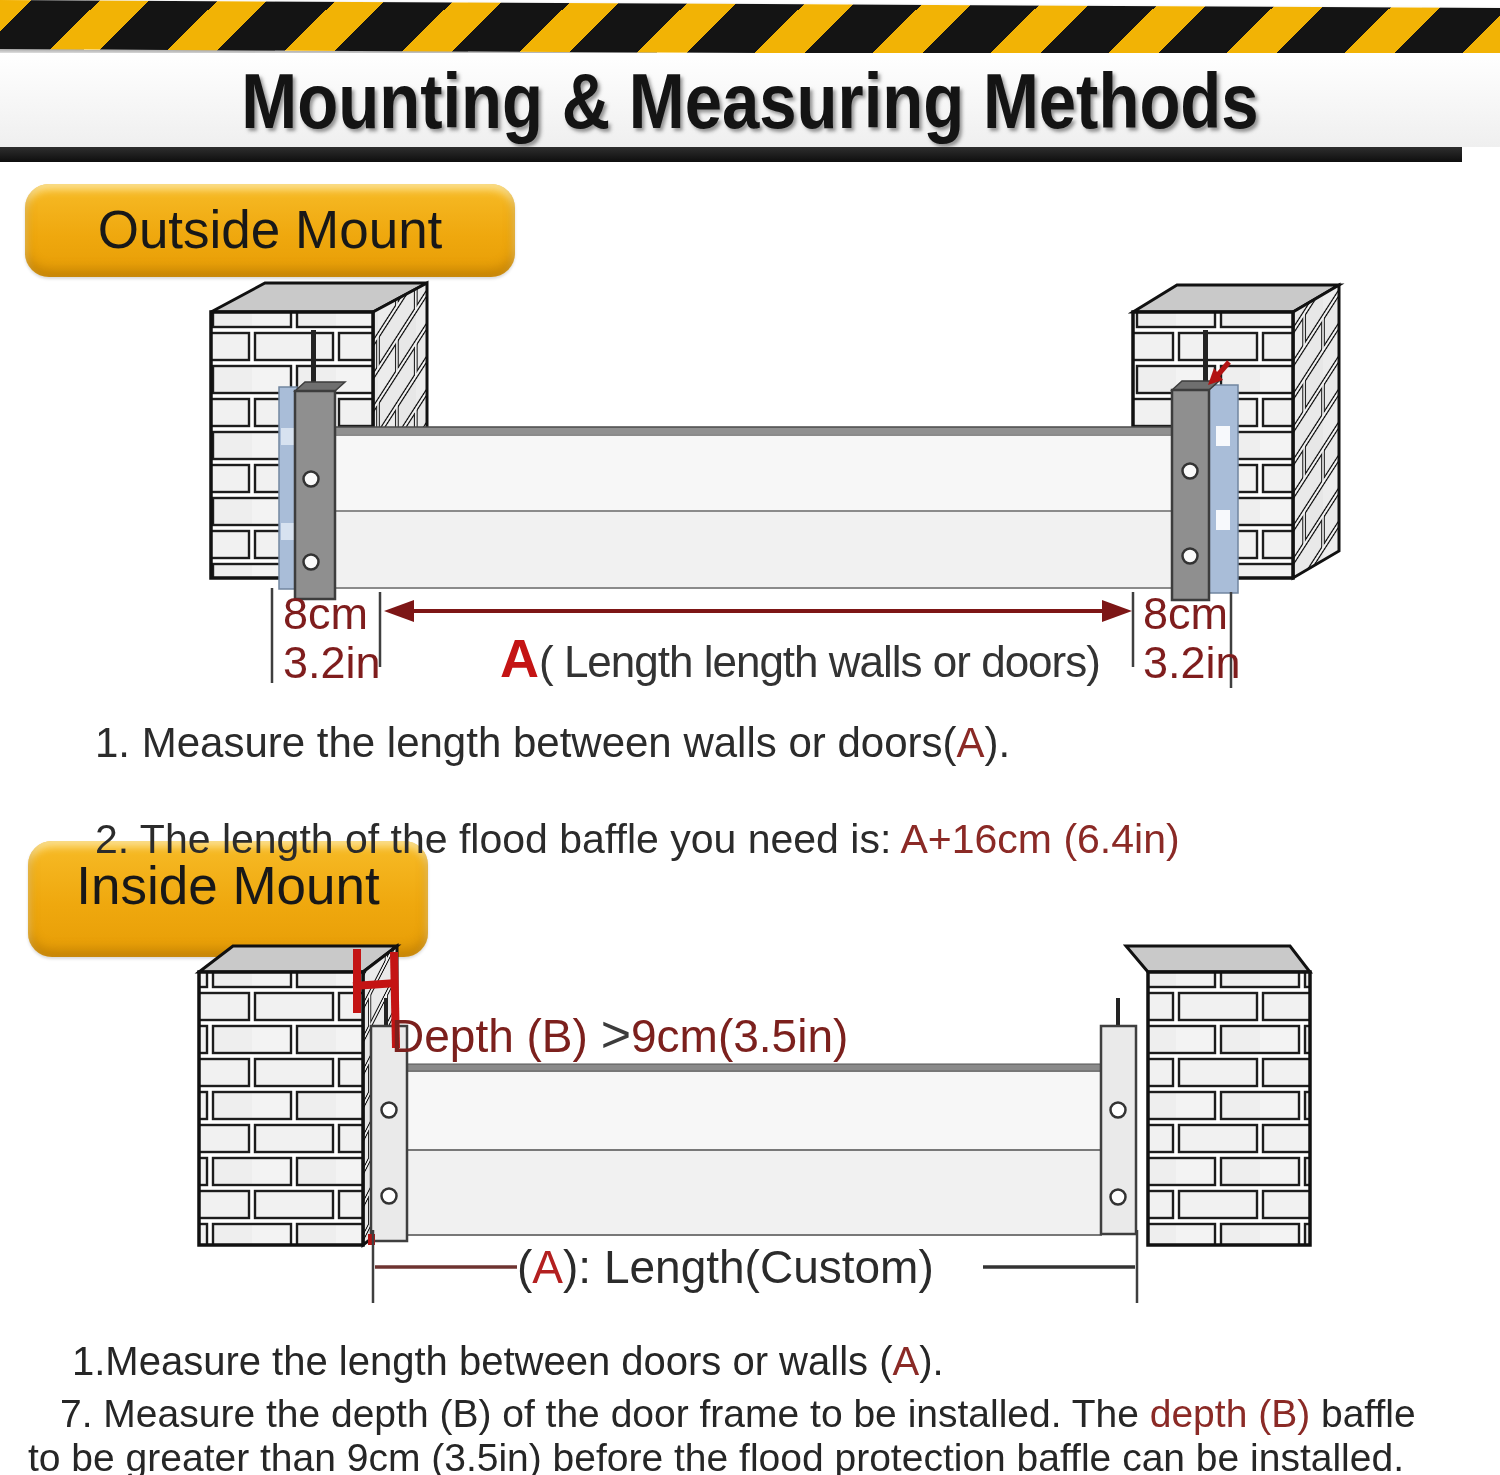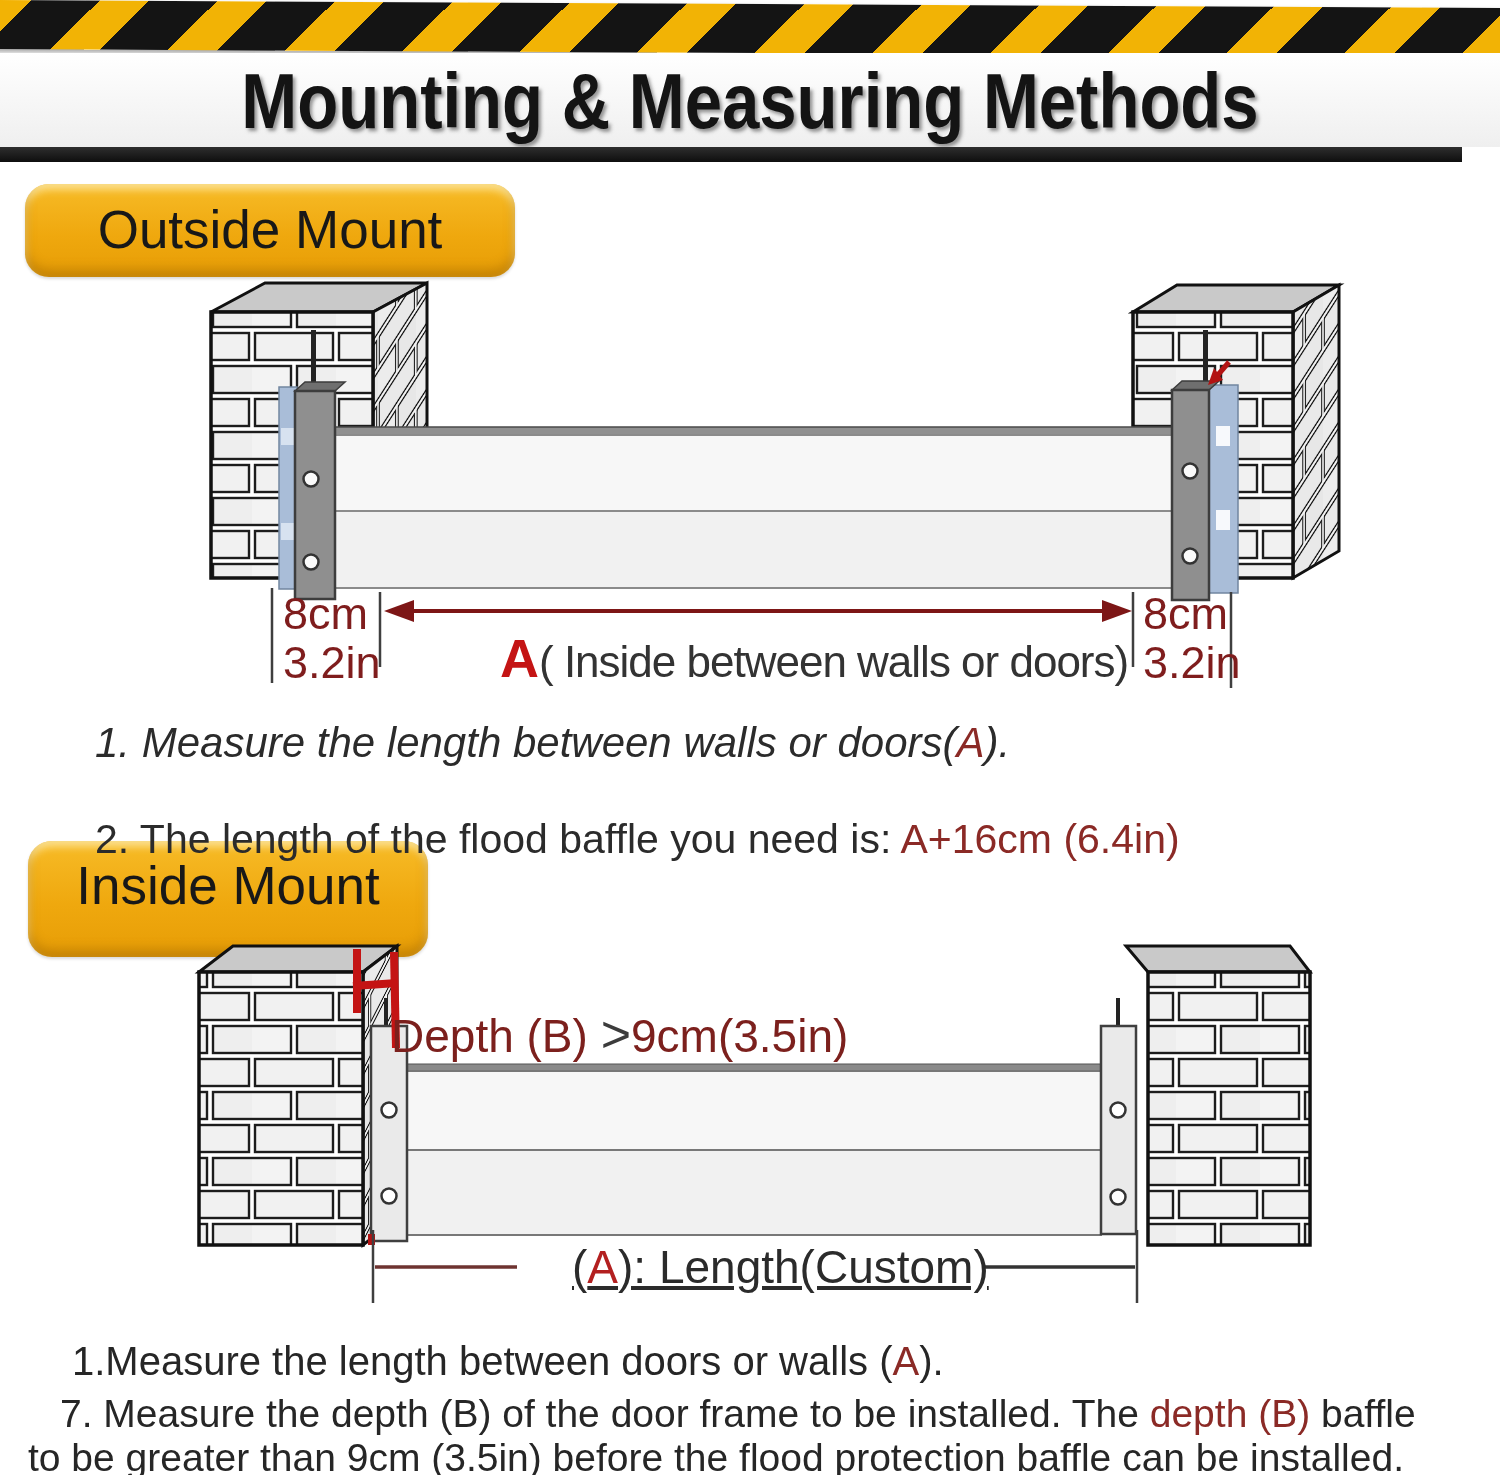--- a/index.html
+++ b/index.html
@@ -38,21 +38,21 @@
   .badge-outside { left:25px; top:184px; width:490px; height:93px; font-size:53px; line-height:92px; }
   .badge-inside  { left:28px; top:841px; width:400px; height:116px; font-size:53px; line-height:89px; }
   .diagram { position:absolute; left:0; }
   .dim { position:absolute; font-size:45px; color:#7f1d1d; line-height:1.08; white-space:nowrap; }
   .a-label { position:absolute; left:500px; top:627px; font-size:44px; color:#333333; letter-spacing:-1px; white-space:nowrap; }
   .a-label .red-a { color:#c41414; font-weight:bold; font-size:54px; letter-spacing:0; }
   .instr { position:absolute; font-size:41px; color:#2b2b2b; white-space:nowrap; }
   .maroon { color:#8b2a26; }
   .depth-label { position:absolute; left:391px; top:956px; font-size:46px; color:#7c201d; white-space:nowrap;margin-top:48px; }
   .depth-label .gt { color:#3c3c3c; font-size:52px; font-weight:300; }
-  .len-label { position:absolute; left:572px; top:1240px; font-size:46px; color:#2b2b2b; white-space:nowrap;text-decoration:underline; }
+  .len-label { position:absolute; left:517px; top:1240px; font-size:46px; color:#2b2b2b; white-space:nowrap; }
   .len-label .red-a { color:#b32020; }
   .binstr { position:absolute; font-size:39px; color:#262626; white-space:nowrap; }
 </style>
 </head>
 <body>
 
 <div class="page">
 
   <div class="tape"></div>
 
@@ -142,24 +142,24 @@
 
   <div class="dim" style="left:283px; top:590px;">
     <div>8cm</div>
     <div>3.2in</div>
   </div>
   <div class="dim" style="left:1143px; top:590px;">
     <div>8cm</div>
     <div>3.2in</div>
   </div>
   <div class="a-label">
-    <span class="red-a">A</span><span>( Inside between walls or doors)</span>
-  </div>
-
-  <div class="instr" style="left:95px; top:719px; font-size:42px;font-style:italic;">
+    <span class="red-a">A</span><span>( Length length walls or doors)</span>
+  </div>
+
+  <div class="instr" style="left:95px; top:719px; font-size:42px;">
     <span>1. Measure the length between walls or doors(</span><span class="maroon">A</span><span>).</span>
   </div>
   <div class="instr" style="left:95px; top:816px;">
     <span>2. The length of the flood baffle you need is: </span><span class="maroon">A+16cm (6.4in)</span>
   </div>
 
   <svg class="diagram" style="top:930px;" width="1500" height="390" viewBox="0 930 1500 390">
     <defs>
       <pattern id="brickB" width="84" height="66" patternUnits="userSpaceOnUse">
         <rect width="84" height="66" fill="#ffffff"></rect>

